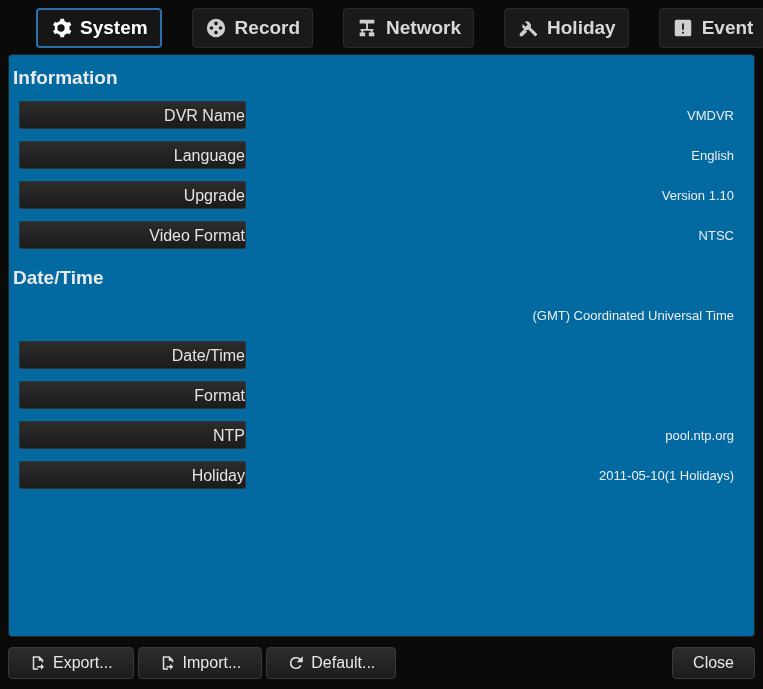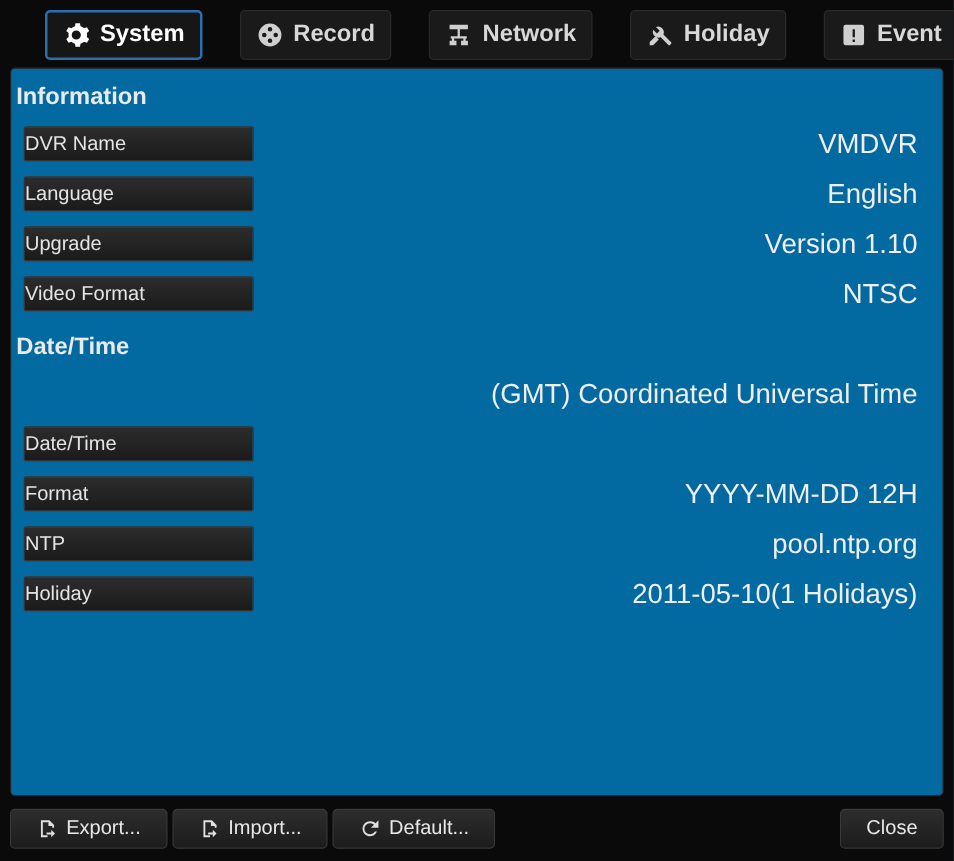--- a/index.html
+++ b/index.html
@@ -65,37 +65,37 @@
   }
   .section + .section { margin-top: 14px; }
 
   .row {
     display: flex;
     align-items: center;
     height: 36px;
     margin: 4px 0;
   }
   .row-label {
-    width: 184px;
+    width: 227px;
     height: 28px;
     line-height: 28px;
-    text-align: left;
+    text-align: right;
     background: linear-gradient(#2c2c2c, #1b1b1b);
     border: 1px solid #333;
     border-radius: 2px;
     font-size: 16px;
     color: #e4e4e4;
     margin-left: 6px;
     cursor: pointer;
   }
   .row-value {
     flex: 1;
     text-align: right;
     padding-right: 8px;
-    font-size: 22px;
+    font-size: 13px;
     color: #eeeeee;
   }
 
   
   .footer {
     display: flex;
     align-items: center;
     margin-top: 8px;
     height: 36px;
     gap: 4px;
@@ -192,21 +192,20 @@
       <div class="section-title">Date/Time</div>
 
       <div class="row">
         <div class="row-value">(GMT) Coordinated Universal Time</div>
       </div>
       <div class="row">
         <div class="row-label">Date/Time</div>
       </div>
       <div class="row">
         <div class="row-label">Format</div>
-        <div class="row-value">YYYY-MM-DD 12H</div>
       </div>
       <div class="row">
         <div class="row-label">NTP</div>
         <div class="row-value">pool.ntp.org</div>
       </div>
       <div class="row">
         <div class="row-label">Holiday</div>
         <div class="row-value">2011-05-10(1 Holidays)</div>
       </div>
     </div>

